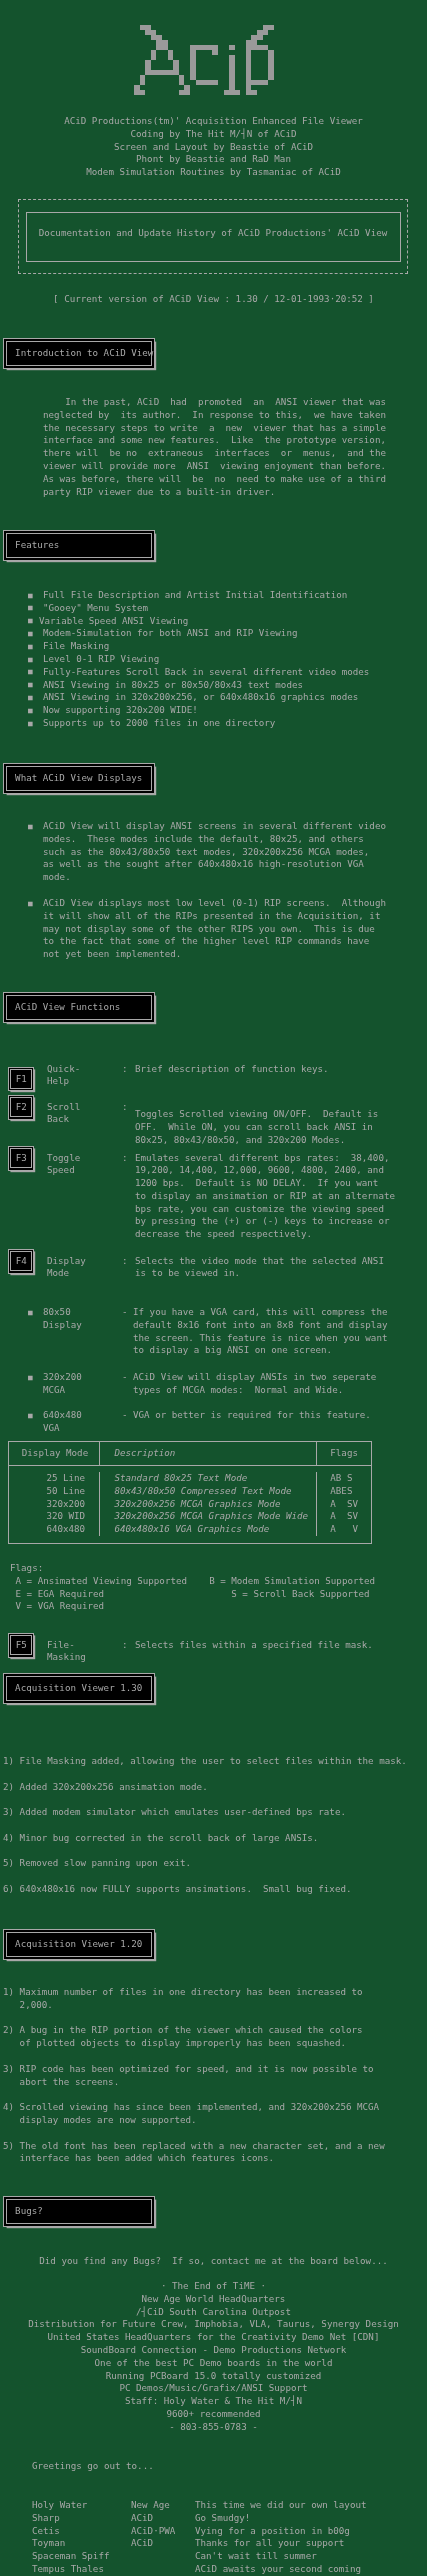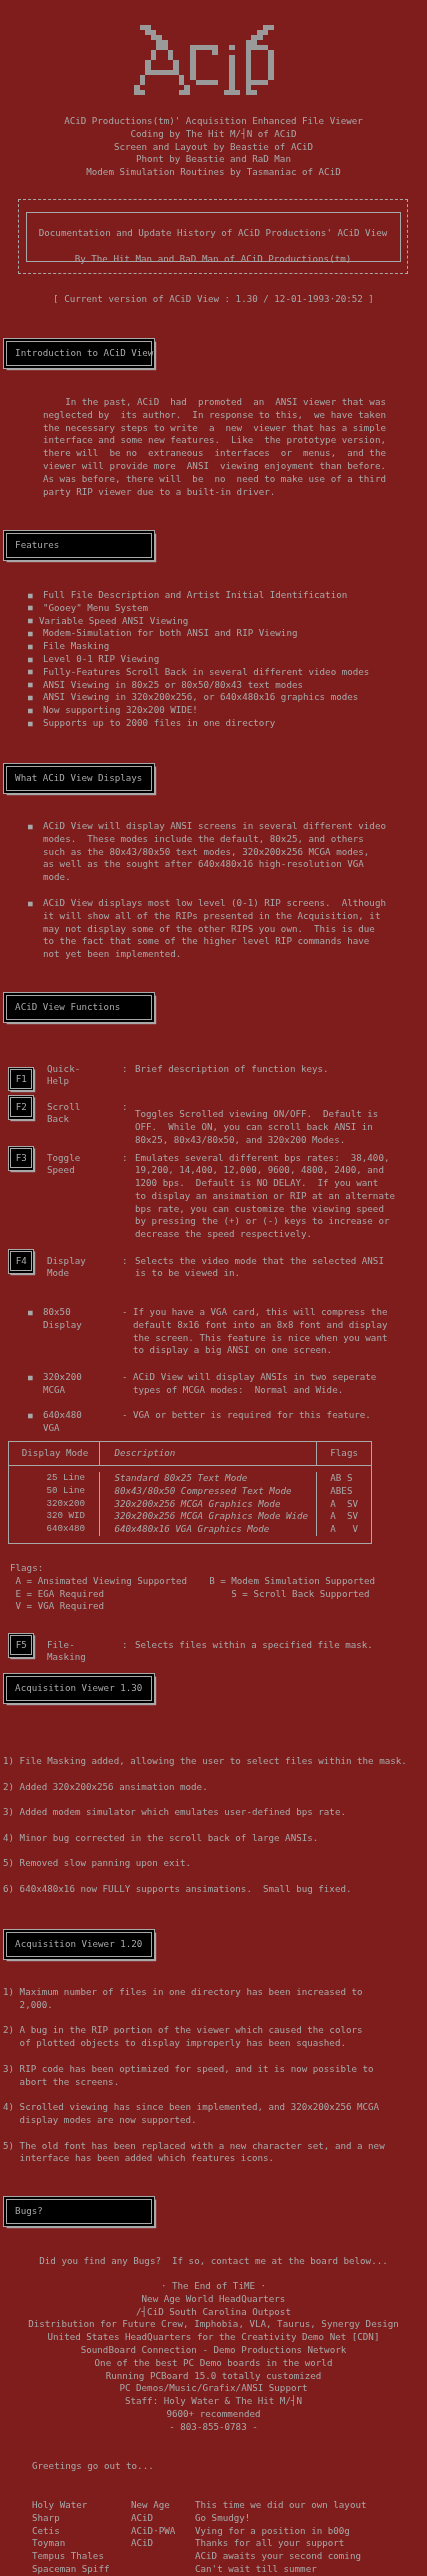--- a/index.html
+++ b/index.html
@@ -1,19 +1,19 @@
 <!DOCTYPE html>
 <html style="font-size:9.5px"><head>
 <meta charset="utf-8">
 <style>
   * { box-sizing: border-box; margin: 0; padding: 0; }
   html,body { background:#000; }
   body { width:427px; }
   .page {
-    position:relative; width:427px; height:2576px; background:#7f1d1d;
+    position:relative; width:427px; height:2576px; background:#14532d;
     color:#a8a8a8; font-family:"DejaVu Sans Mono", monospace;
     font-size:9.2px; line-height:12.8px; overflow:hidden;
   }
   pre, span, div { font-family:"DejaVu Sans Mono", monospace; }
   pre { font-size:9.2px; line-height:12.8px; white-space:pre; }
   .abs { position:absolute; }
   .center { left:0; width:427px; text-align:center; white-space:pre; }
 
   
   #logo { position:absolute; left:134px; top:25px; display:grid;
@@ -42,21 +42,21 @@
   
   .dtable { width:364px; border:0.6px solid #a8a8a8; }
   .thead { display:flex; height:24px; border-bottom:0.6px solid #a8a8a8; }
   .thead pre { line-height:22.5px; }
   .tbody { padding:6px 0 7.1px 0; }
   .trow { display:flex; height:12.8px; }
   .c1 { width:91px; border-right:0.6px solid #a8a8a8; }
   .c2 { width:217px; border-right:0.6px solid #a8a8a8; padding-left:14.2px;font-style:italic; }
   .c3 { flex:1; padding-left:13px; }
   .h1 { padding-left:12.5px; }
-  .d1 { text-align:right; padding-right:14.2px;font-family:Liberation Mono, monospace; }
+  .d1 { text-align:right; padding-right:14.2px; }
 
   .greet-row { position:relative; height:12.8px; }
   .g-name    { position:absolute; left:32px;  white-space:pre; }
   .g-group   { position:absolute; left:119px; white-space:pre;padding-left:12px; }
   .g-comment { position:absolute; left:195px; white-space:pre; }
 </style>
 </head>
 <body>
 
 <div class="page">
@@ -431,21 +431,20 @@
   <pre class="abs center" style="top:115px">ACiD Productions(tm)' Acquisition Enhanced File Viewer
 Coding by The Hit M/┤N of ACiD
 Screen and Layout by Beastie of ACiD
 Phont by Beastie and RaD Man
 Modem Simulation Routines by Tasmaniac of ACiD</pre>
 
   <div class="docbox">
     <div class="docbox-in">
       <pre>Documentation and Update History of ACiD Productions' ACiD View</pre>
       <pre> </pre>
-      <pre>By The Hit Man and RaD Man of ACiD Productions(tm)</pre>
     </div>
   </div>
 
   <pre class="abs center" style="top:293px">[ Current version of ACiD View : 1.30 / 12-01-1993·20:52 ]</pre>
 
   <div class="secbox" style="top:338px">
     <div class="secbox-in">Introduction to ACiD View</div>
   </div>
   <pre class="abs" style="left:43px;top:396px">    In the past, ACiD  had  promoted  an  ANSI viewer that was
 neglected by  its author.  In response to this,  we have taken
@@ -719,26 +718,26 @@
         <span class="g-name">Cetis</span>
         <span class="g-group">ACiD·PWA</span>
         <span class="g-comment">Vying for a position in b00g</span>
       </div>
         <div class="greet-row">
         <span class="g-name">Toyman</span>
         <span class="g-group">ACiD</span>
         <span class="g-comment">Thanks for all your support</span>
       </div>
         <div class="greet-row">
+        <span class="g-name">Spaceman Spiff</span>
+        <span class="g-group"></span>
+        <span class="g-comment">Can't wait till summer</span>
+      </div>
+        <div class="greet-row">
         <span class="g-name">Tempus Thales</span>
         <span class="g-group"></span>
         <span class="g-comment">ACiD awaits your second coming</span>
       </div>
-        <div class="greet-row">
-        <span class="g-name">Spaceman Spiff</span>
-        <span class="g-group"></span>
-        <span class="g-comment">Can't wait till summer</span>
-      </div>
       </div>
   </div>
 
 </div>
 
 
 </body></html>

